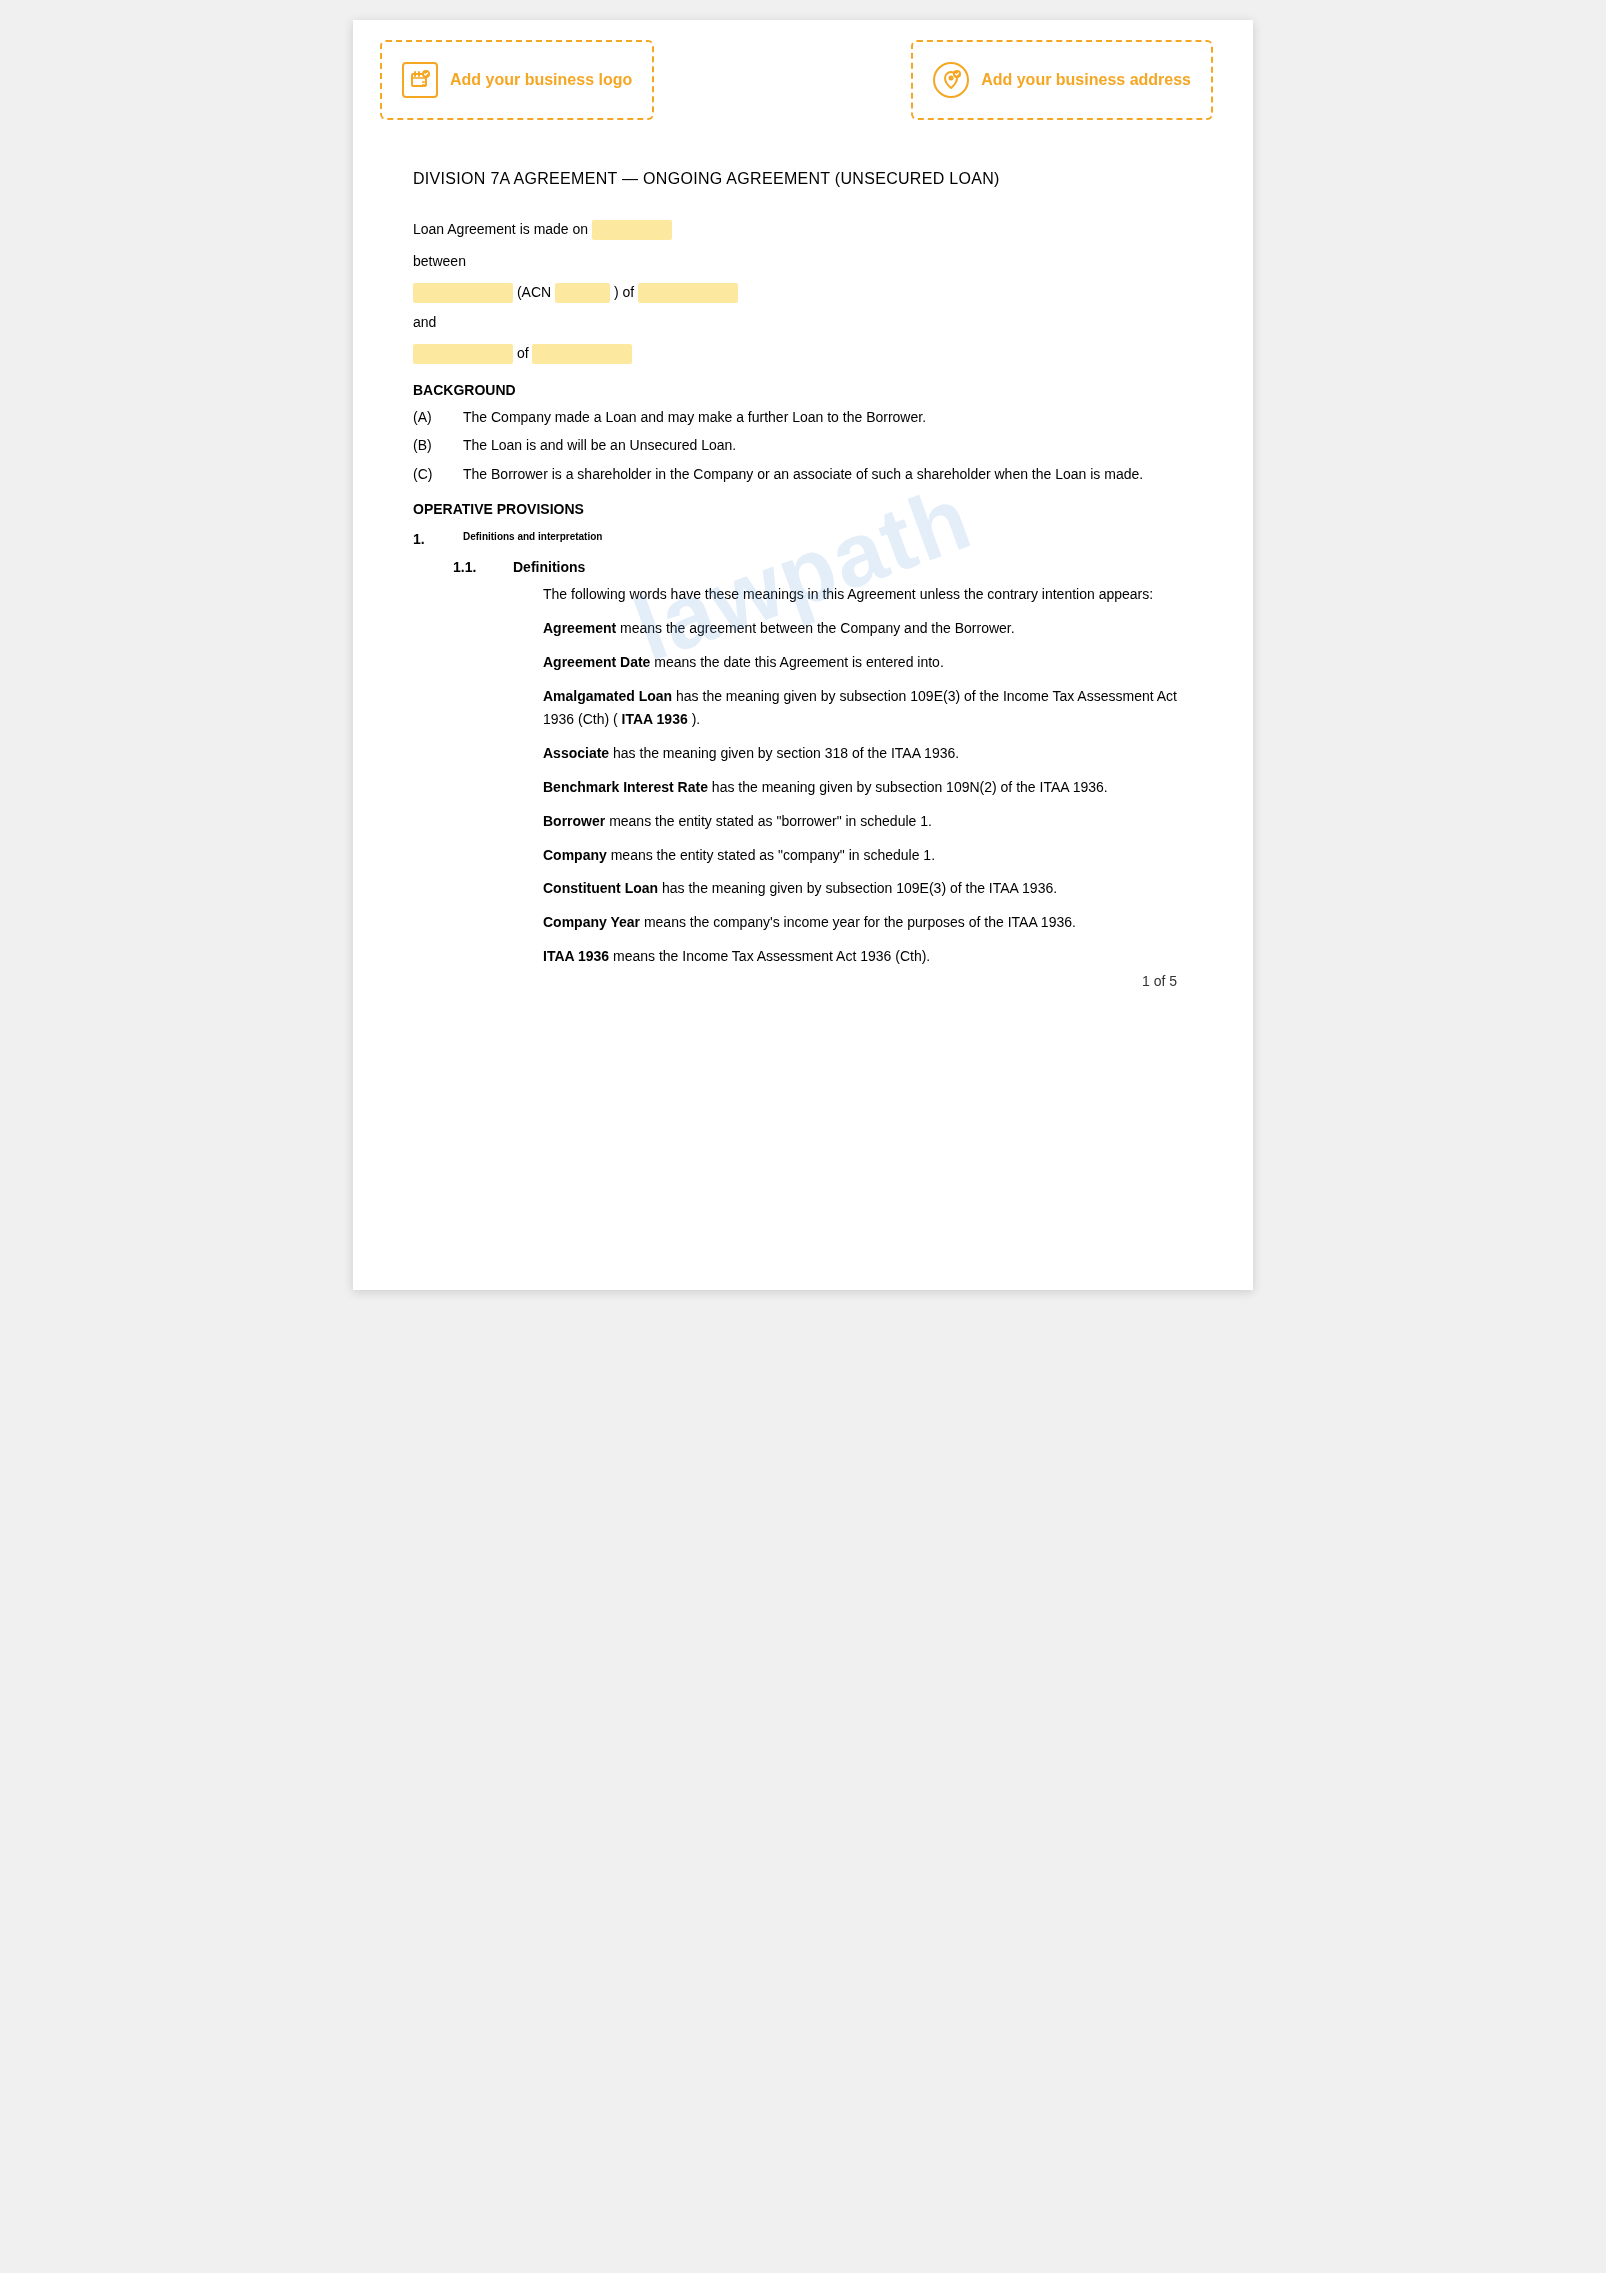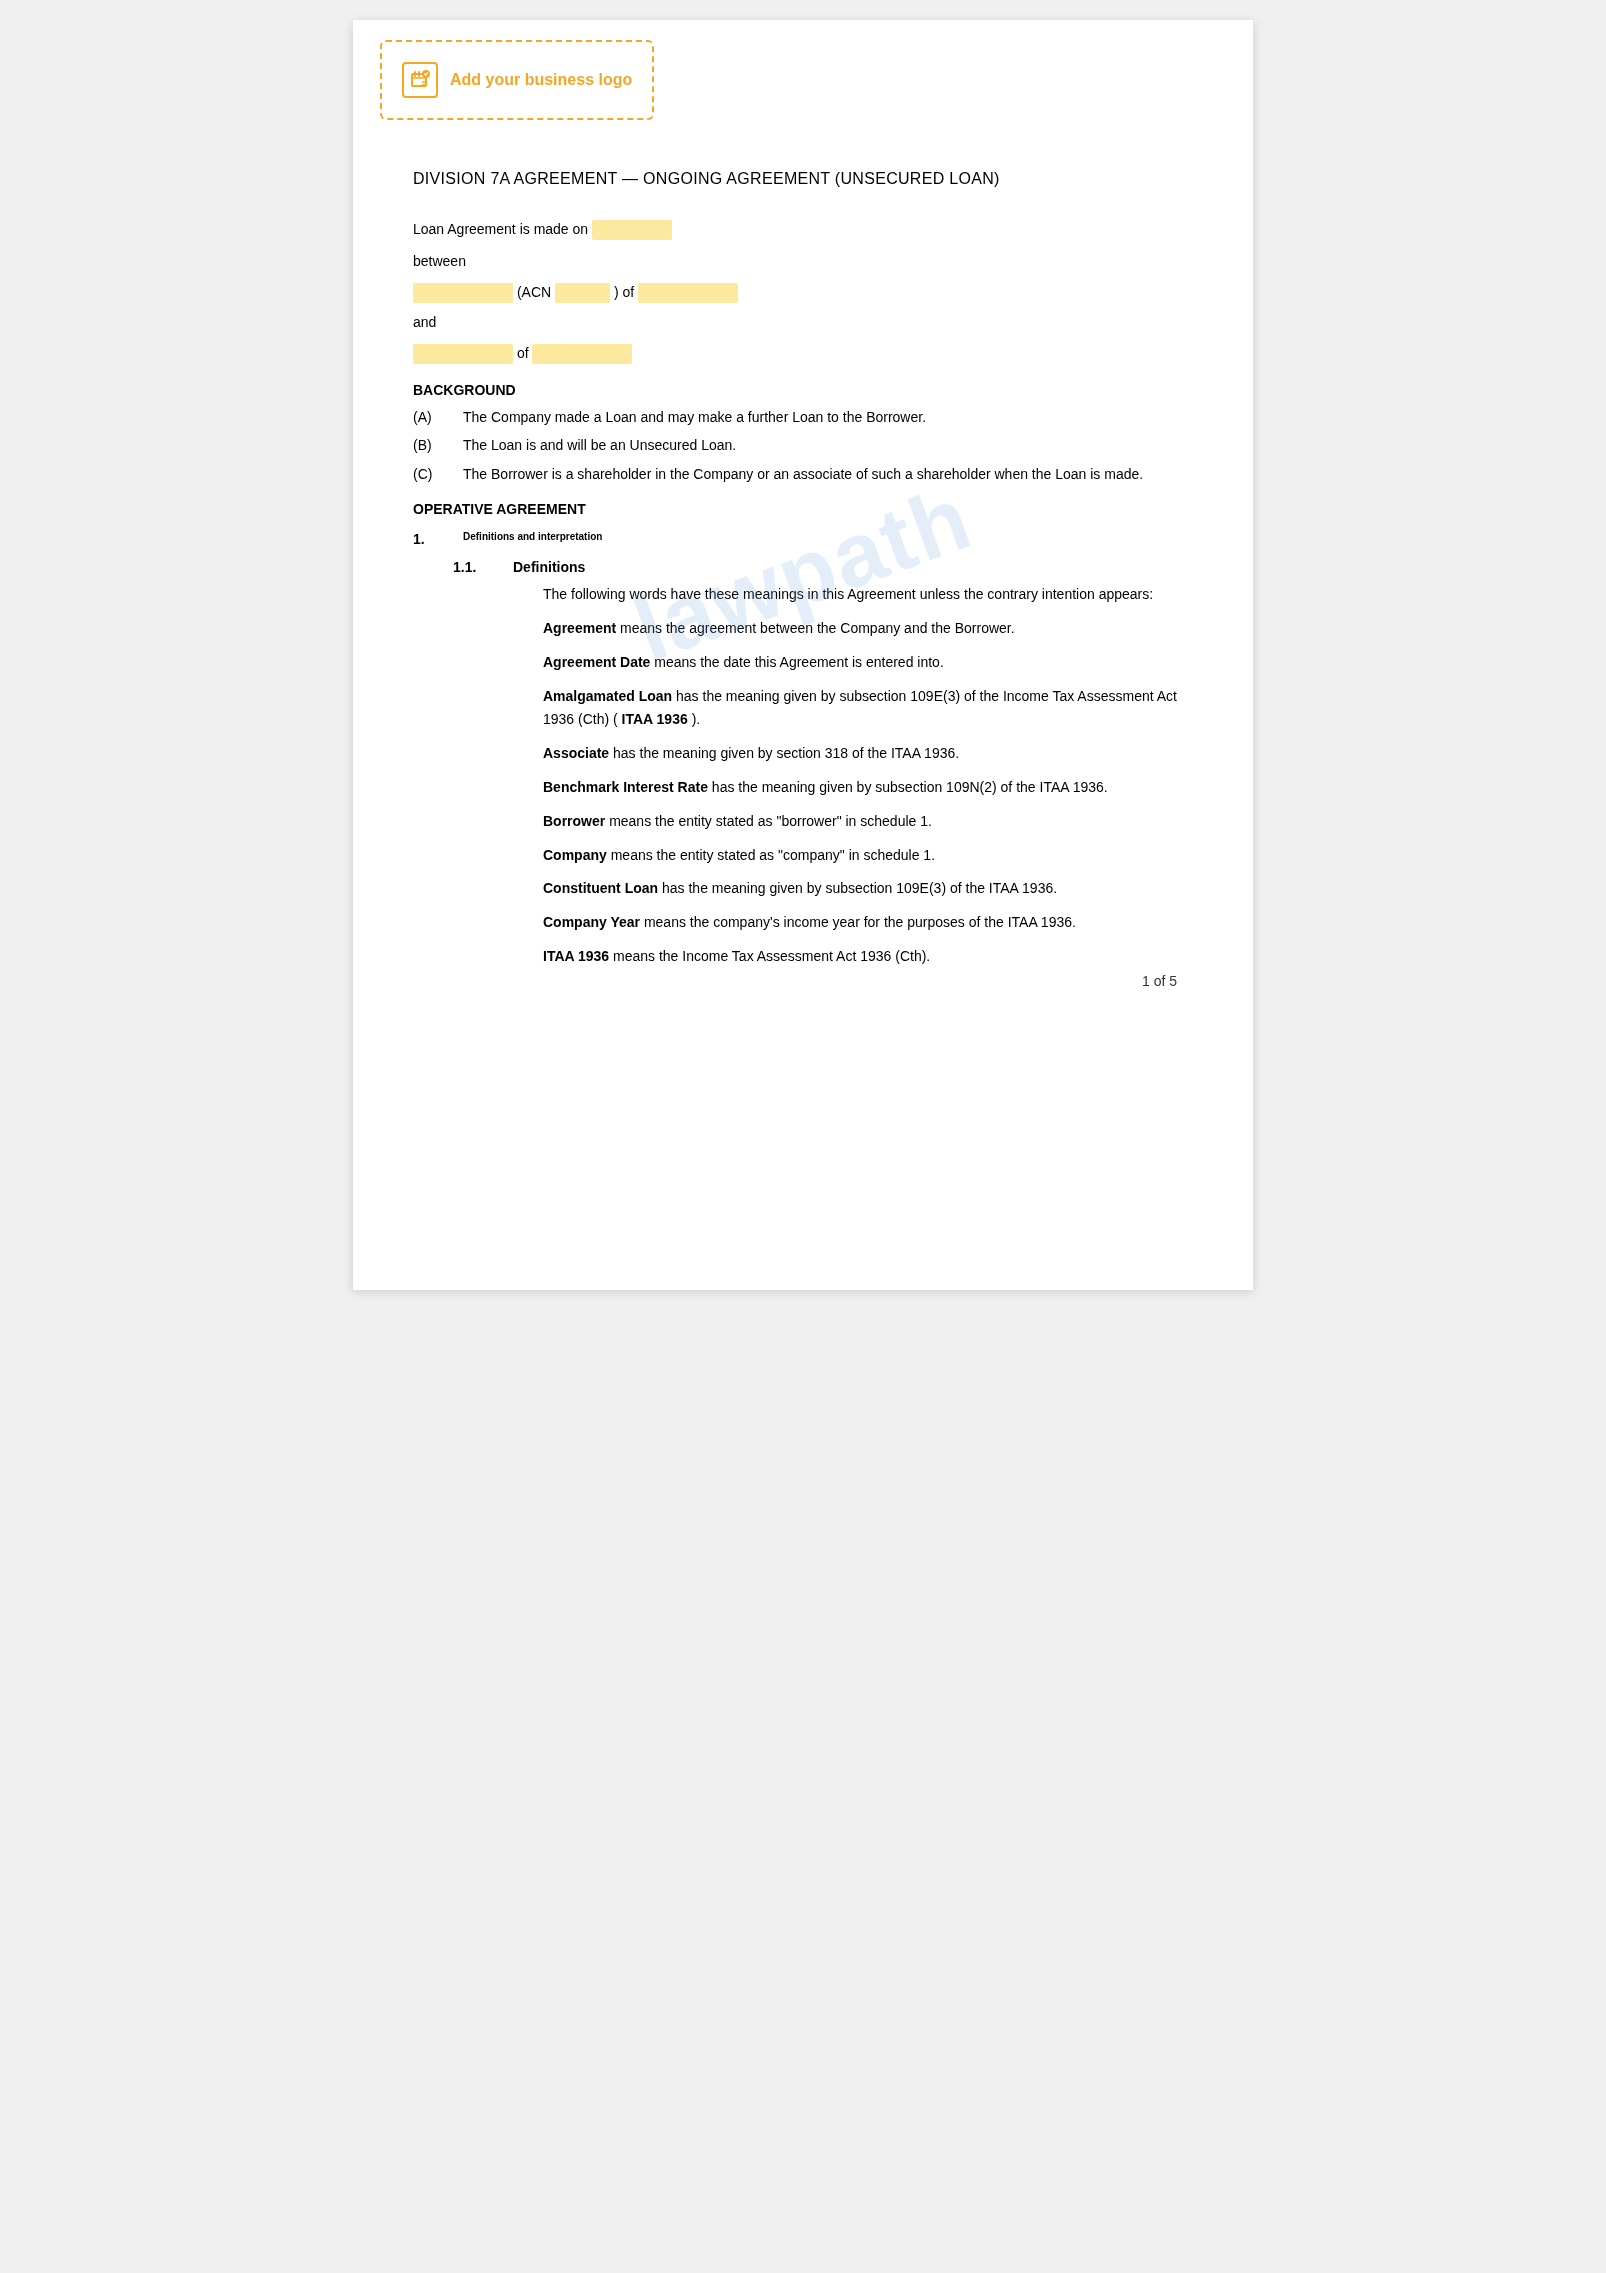--- a/index.html
+++ b/index.html
@@ -269,20 +269,32 @@
           <path d="M2 8 L16 8" stroke="#f5a623" stroke-width="1.5"></path>
           <path d="M12 12 L16 12 M12 15 L16 15" stroke="#f5a623" stroke-width="1.5"></path>
           <circle cx="16" cy="4" r="4" fill="#f5a623"></circle>
           <path d="M14.5 4 L15.5 5 L17.5 3" stroke="#fff" stroke-width="1.2" stroke-linecap="round" stroke-linejoin="round"></path>
         </svg>
       </div>
       <div class="logo-text">Add your
 business logo</div>
     </div>
 
+    <div class="address-box">
+      <div class="address-icon">
+        <svg width="20" height="20" viewBox="0 0 20 20" fill="none">
+          <path d="M10 2 C6.5 2 4 5 4 8 C4 13 10 18 10 18 C10 18 16 13 16 8 C16 5 13.5 2 10 2Z" stroke="#f5a623" stroke-width="2" fill="none"></path>
+          <circle cx="10" cy="8" r="2.5" fill="#f5a623"></circle>
+          <circle cx="16" cy="4" r="4" fill="#f5a623"></circle>
+          <path d="M14.5 4 L15.5 5 L17.5 3" stroke="#fff" stroke-width="1.2" stroke-linecap="round" stroke-linejoin="round"></path>
+        </svg>
+      </div>
+      <div class="address-text">Add your
+business address</div>
+    </div>
   </div>
 
   <div class="content">
 
     <div class="watermark">lawpath</div>
 
     <div class="document-title">DIVISION 7A AGREEMENT — ONGOING AGREEMENT (UNSECURED LOAN)</div>
 
     <div class="intro-section mt16">
       <div class="text-line">
@@ -323,21 +335,21 @@
       <div class="background-item">
         <span class="bg-letter">(B)</span>
         <span class="bg-text">The Loan is and will be an Unsecured Loan.</span>
       </div>
       <div class="background-item">
         <span class="bg-letter">(C)</span>
         <span class="bg-text">The Borrower is a shareholder in the Company or an associate of such a shareholder when the Loan is made.</span>
       </div>
     </div>
 
-    <div class="operative-label mt16">OPERATIVE AGREEMENT</div>
+    <div class="operative-label mt16">OPERATIVE PROVISIONS</div>
 
     <div class="section-header">
       <span class="section-num">1.</span>
       <span class="section-title">Definitions and interpretation</span>
     </div>
 
     <div class="subsection">
       <div class="subsection-header">
         <span class="subsection-num">1.1.</span>
         <span class="subsection-title">Definitions</span>

